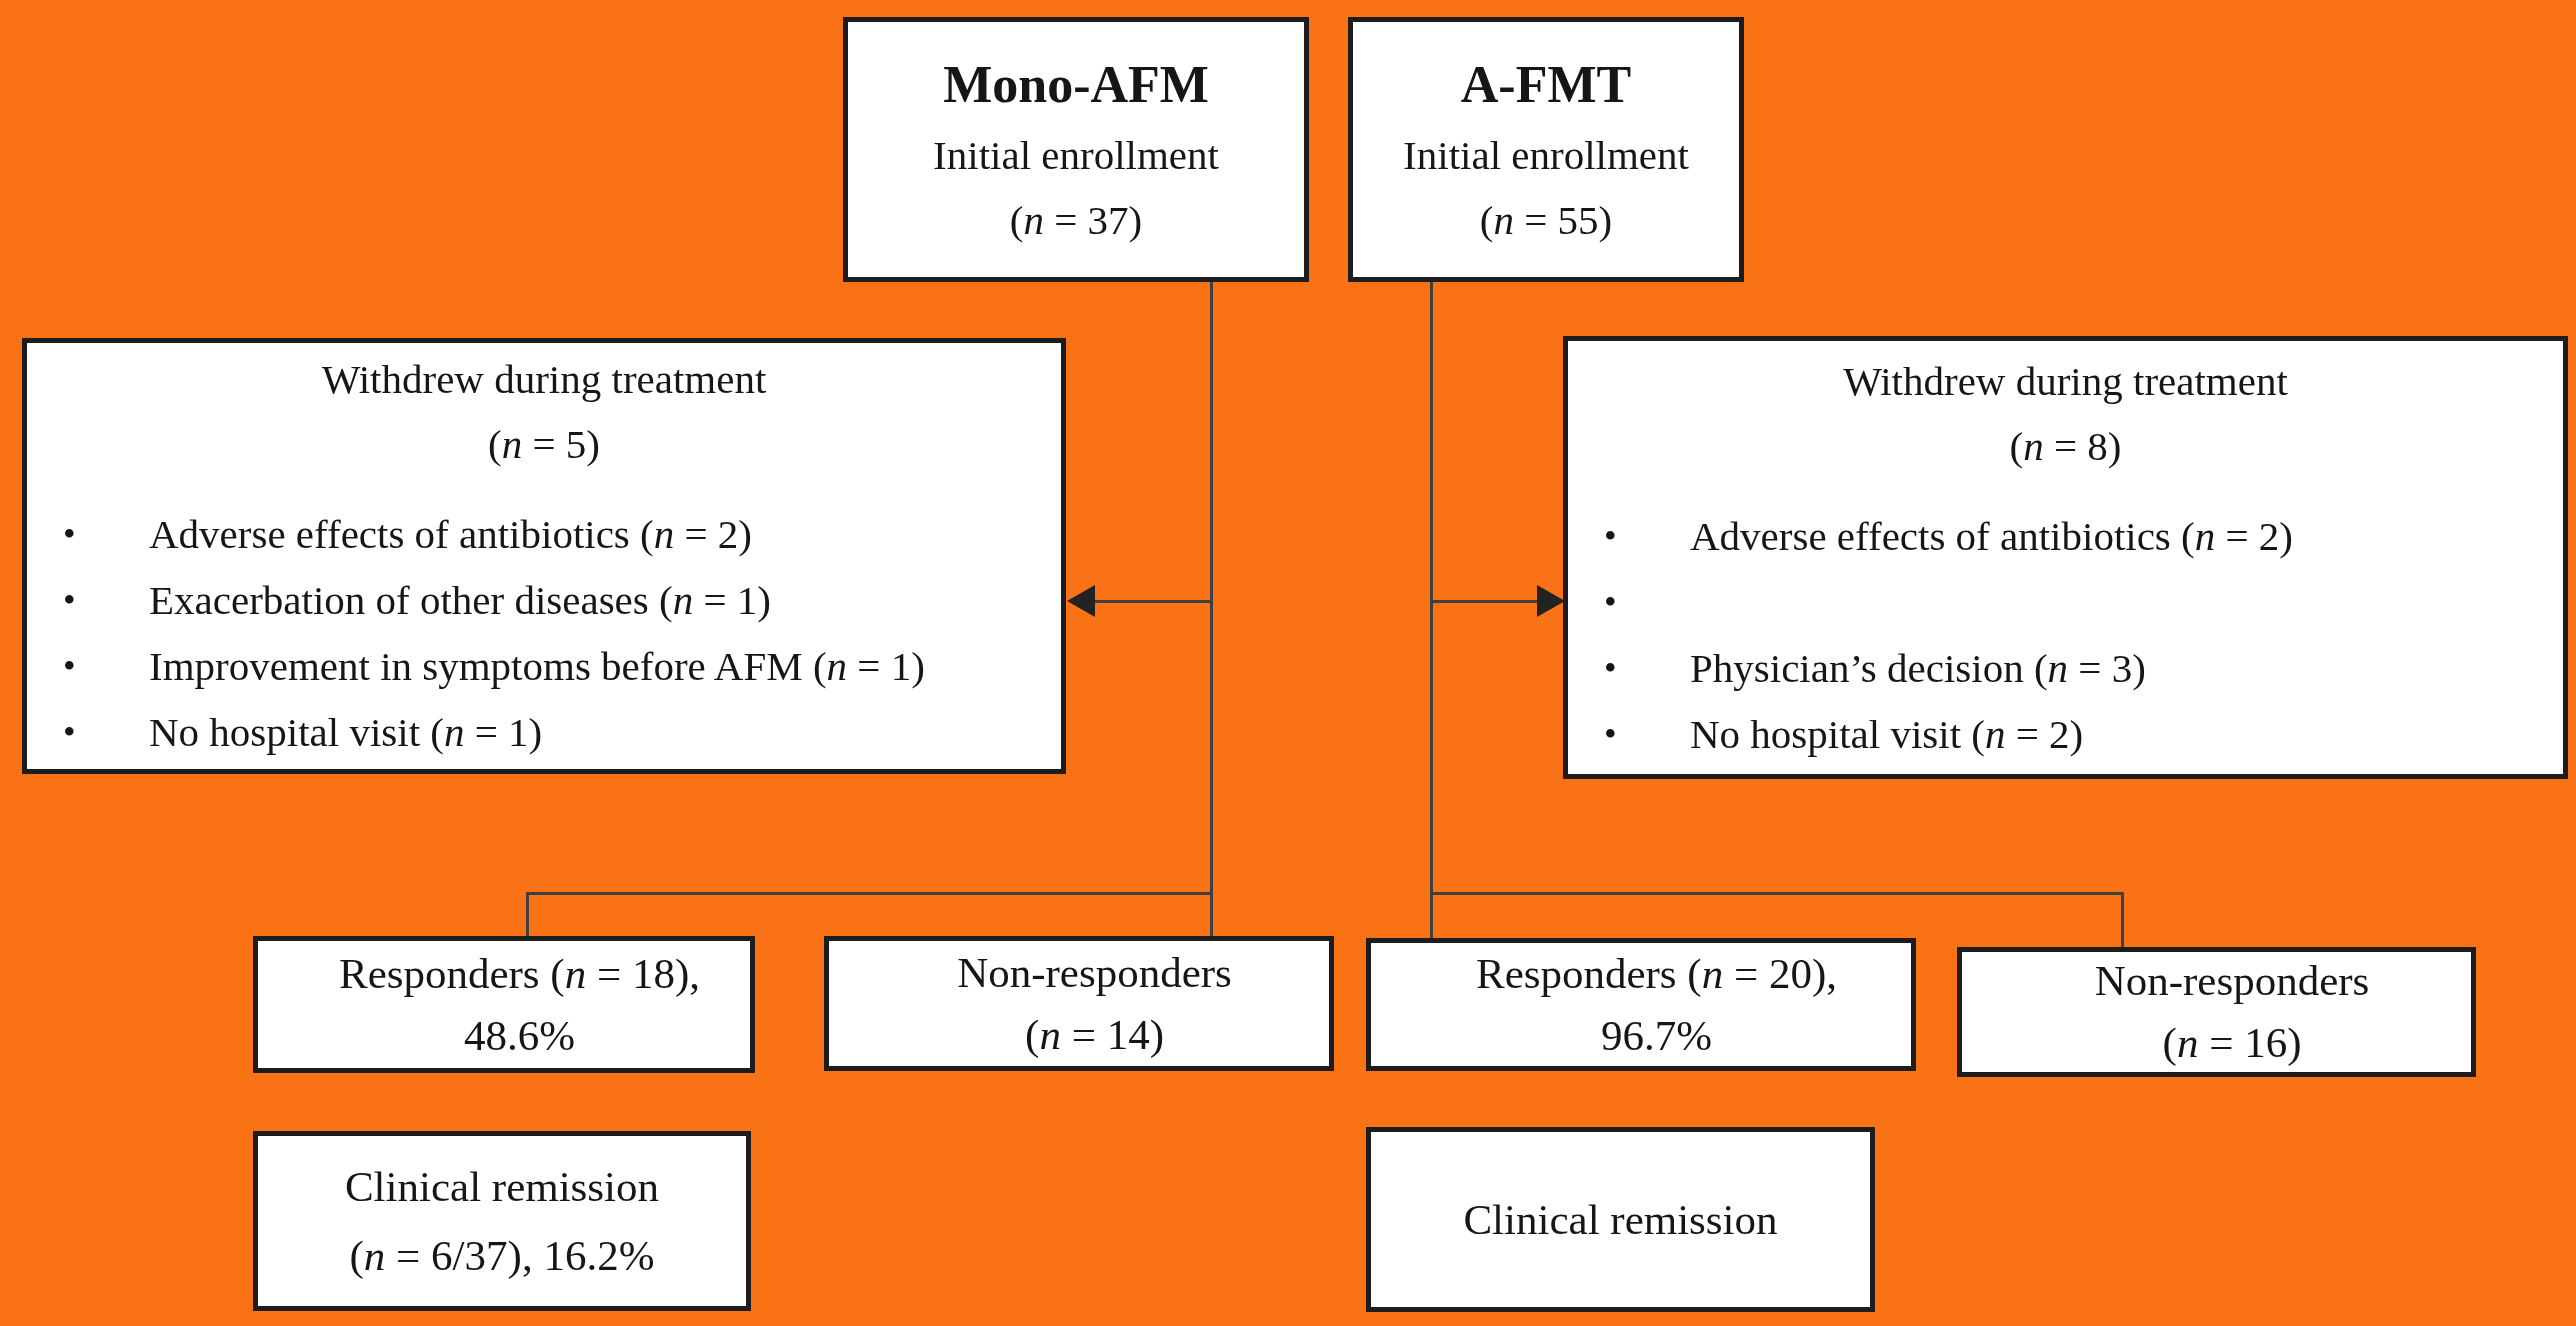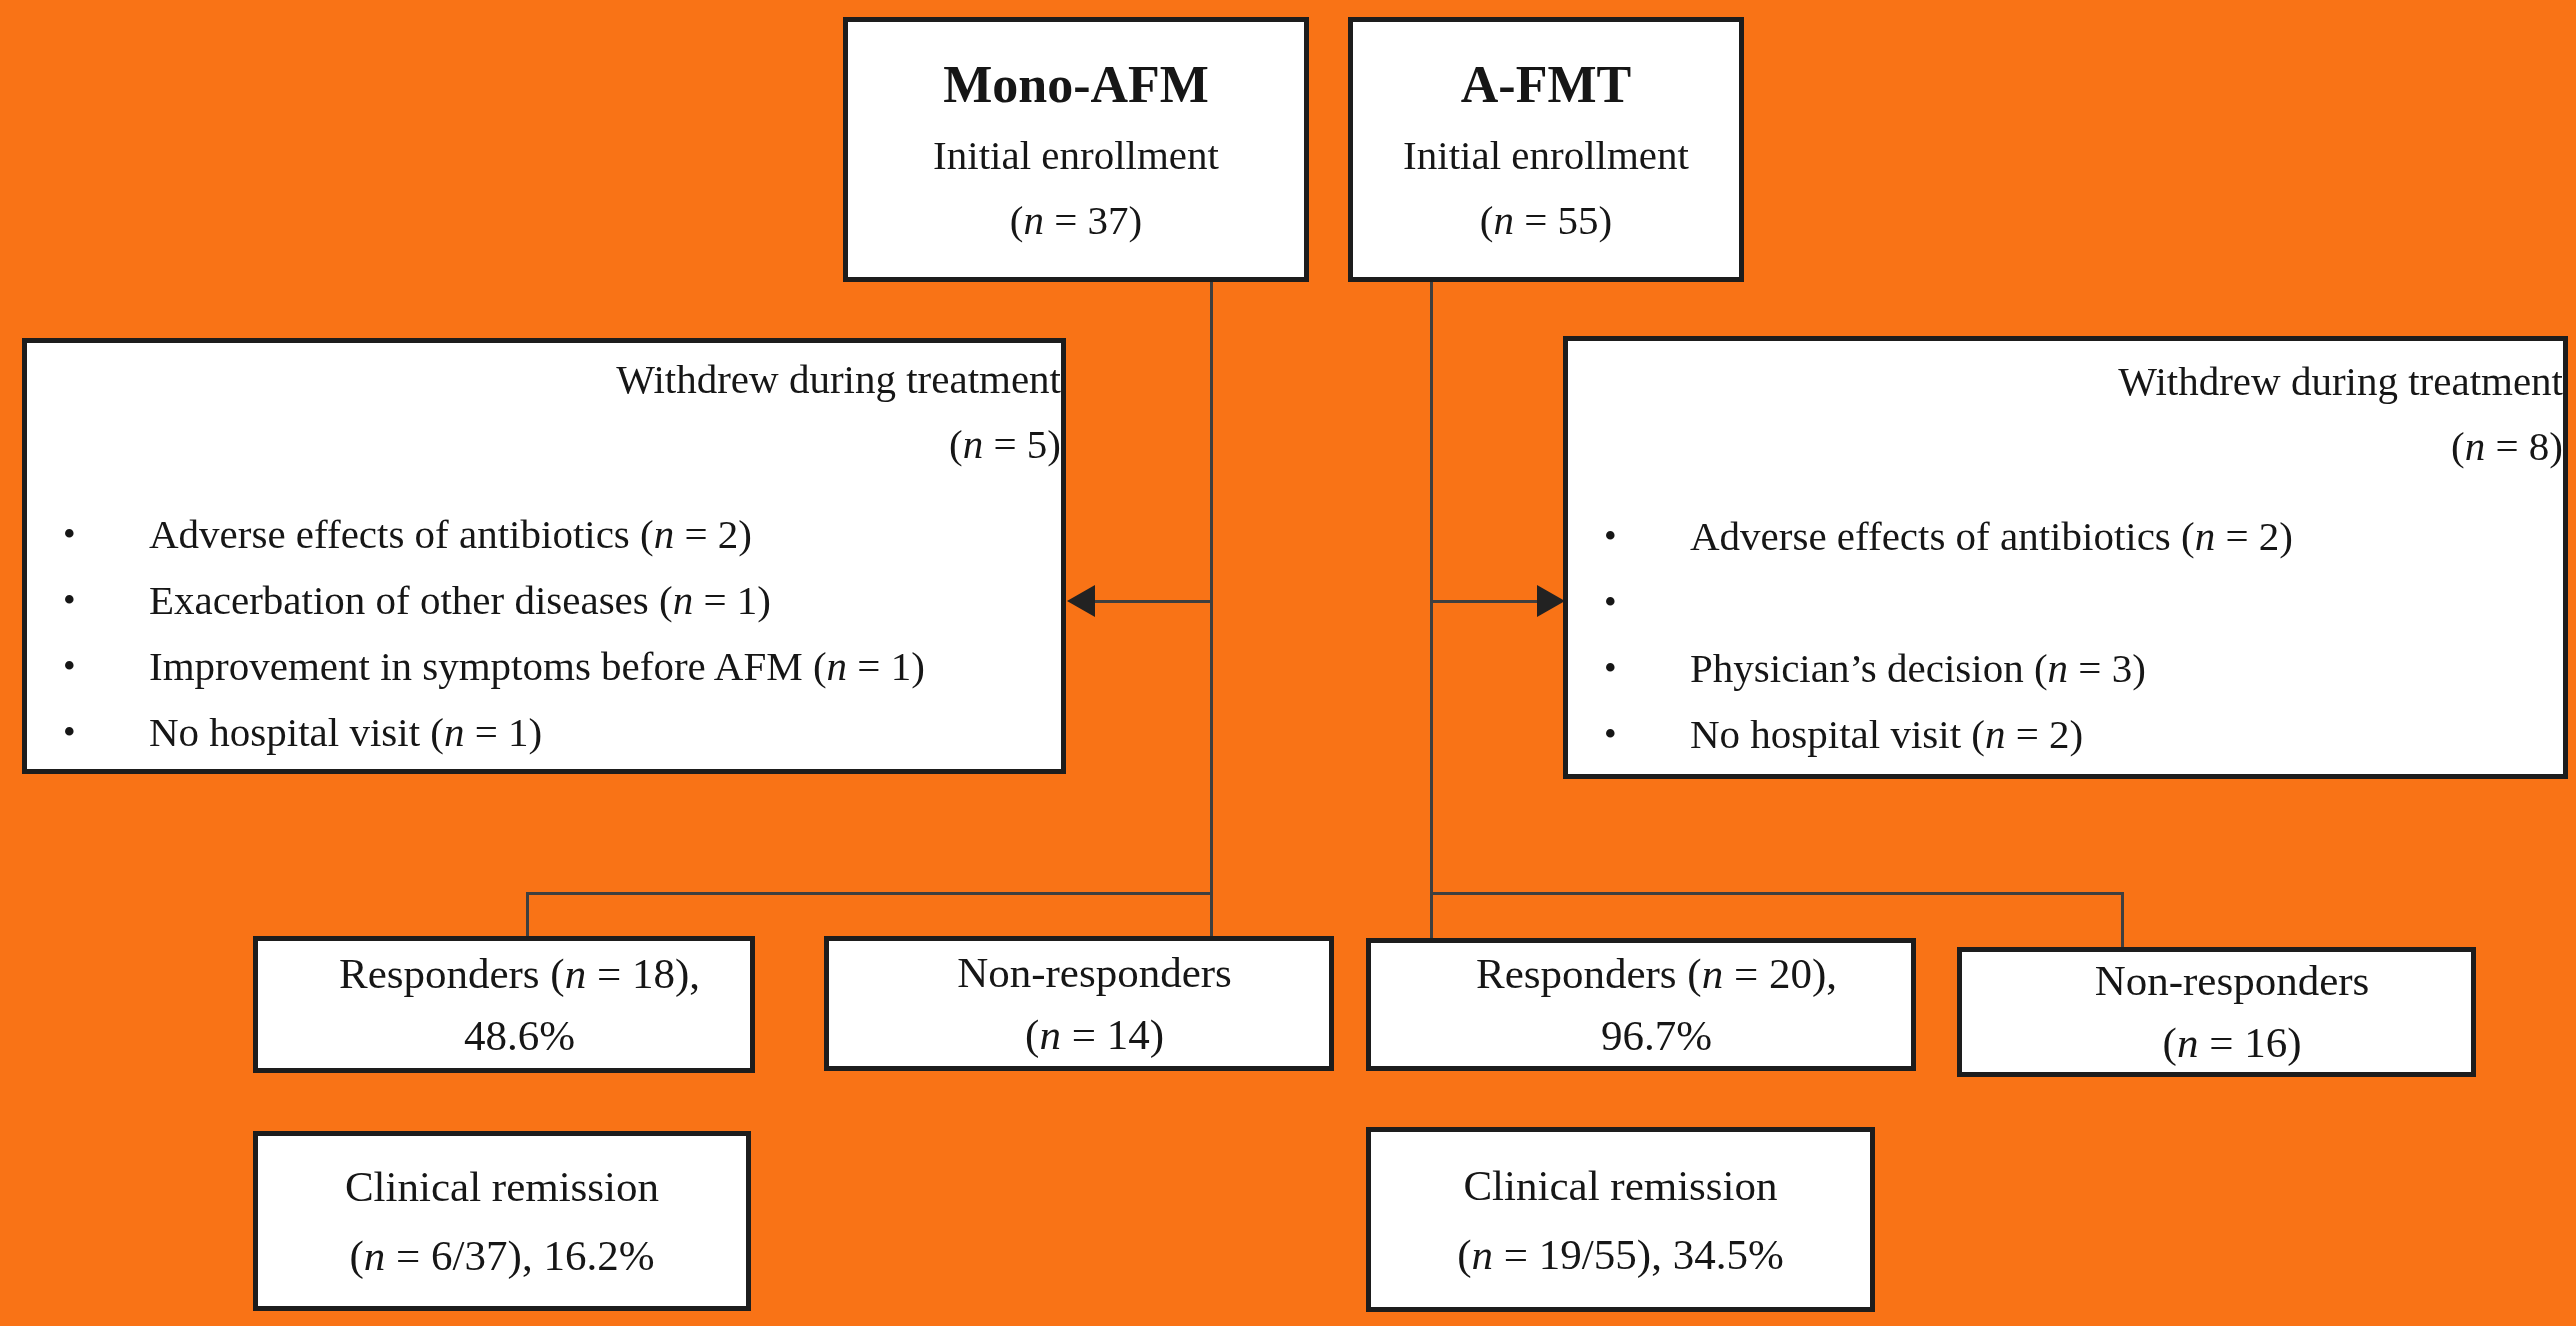--- a/index.html
+++ b/index.html
@@ -7,21 +7,21 @@
     position:relative;width:2576px;height:1326px;background:#f97316;
     font-family:"Liberation Serif","DejaVu Serif",serif;color:#161616;overflow:hidden;
   }
   .box{
     position:absolute;box-sizing:border-box;background:#ffffff;
     border:5.2px solid #1d1d1d;display:flex;flex-direction:column;justify-content:center;
   }
   .center{align-items:center;text-align:center;}
   .enroll-title{font-size:52px;font-weight:bold;line-height:76px;}
   .enroll-line{font-size:41px;line-height:65px;}
-  .wd-title{font-size:41px;line-height:65px;text-align:right;}
+  .wd-title{font-size:41px;line-height:65px;text-align:center;}
   .reasons{margin-top:24px;}
   .reason{display:flex;align-items:flex-start;font-size:41px;line-height:66px;padding-left:36px;text-align:left;}
   .marker{flex:0 0 86px;font-size:36px;}
   .reason-text{flex:1 1 auto;}
   .outcome-line{font-size:43px;line-height:62px;margin-left:31px;}
   .rem-line{font-size:43px;line-height:69px;}
   .nvar{font-style:italic;}
   .vline,.hline{position:absolute;background:#3f3f3f;}
   .tri{position:absolute;width:0;height:0;border-top:16.3px solid transparent;border-bottom:16.3px solid transparent;}
   .tri-left{border-right:28px solid #222222;}
@@ -124,17 +124,16 @@
     <div class="outcome-line"><span>(</span><span class="nvar">n</span><span> = 16)</span></div>
   </div>
 
   <div class="box center" style="left:253px;top:1131px;width:498px;height:180px;">
     <div class="rem-line"><span>Clinical remission</span></div>
     <div class="rem-line"><span>(</span><span class="nvar">n</span><span> = 6/37), 16.2%</span></div>
   </div>
 
   <div class="box center" style="left:1366px;top:1127px;width:509px;height:185px;">
     <div class="rem-line"><span>Clinical remission</span></div>
-    <div class="rem-line"><span>(</span><span class="nvar">n</span><span> = 19/55), 34.5%</span></div>
   </div>
 
 </div>
 
 
 </body></html>

